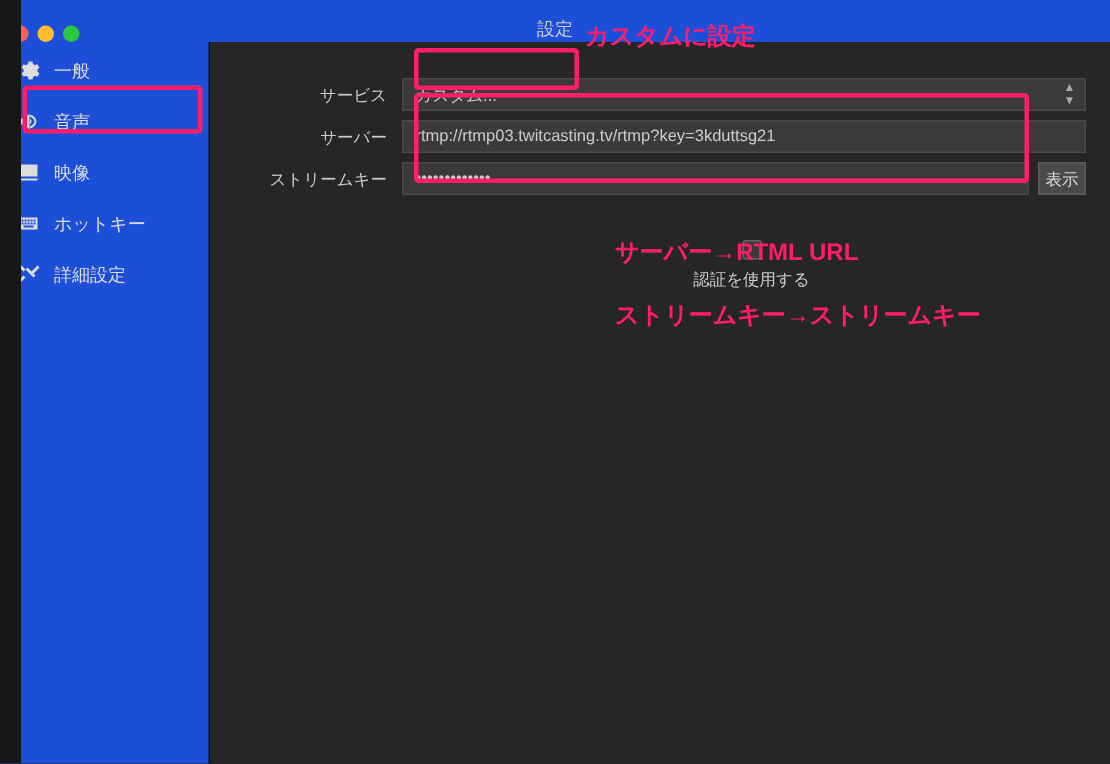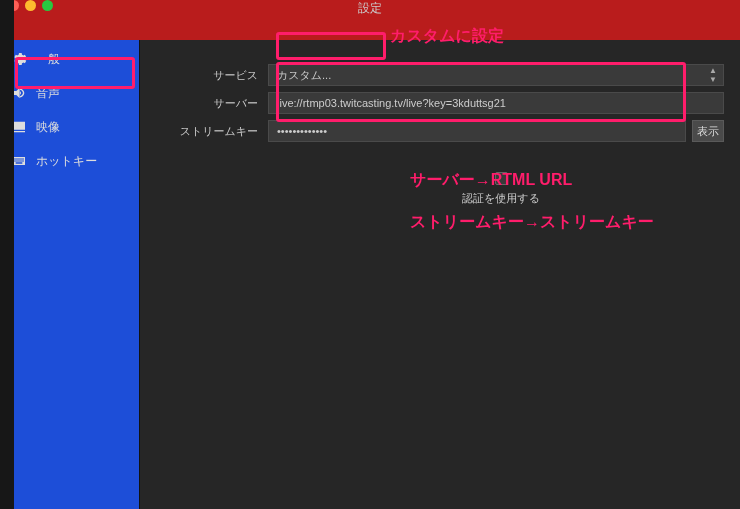--- a/index.html
+++ b/index.html
@@ -6,23 +6,23 @@
   body {
     width: 740px; height: 509px;
     background: #262626;
     font-family: -apple-system, "Hiragino Sans", sans-serif;
     font-size: 12px;
     color: #ddd;
     overflow: hidden;
     position: relative;
   }
   .titlebar {
-    height: 40px;
-    background: #b91c1c;
-    display: flex; align-items: flex-start;
+    height: 28px;
+    background: #1d4ed8;
+    display: flex; align-items: flex-end;
     padding-left: 8px;
     position: relative;
   }
   .traffic { display: flex; gap: 6px; }
   .tl { width: 11px; height: 11px; border-radius: 50%; }
   .tl.close { background: #ff5f57; }
   .tl.min   { background: #febc2e; }
   .tl.max   { background: #28c840; }
   .title {
     position: absolute; left: 0; right: 0; text-align: center;
@@ -176,20 +176,28 @@
 
     <div class="side-item">
       <span class="icon">
         <svg viewBox="0 0 24 24" width="16" height="16">
             <path d="M3 6h18v12H3V6zm2 2v2h2V8H5zm3 0v2h2V8H8zm3 0v2h2V8h-2zm3 0v2h2V8h-2zm3 0v2h2V8h-2zM5 11v2h2v-2H5zm3 0v2h2v-2H8zm3 0v2h2v-2h-2zm3 0v2h2v-2h-2zm3 0v2h2v-2h-2zM7 14v2h10v-2H7z"></path>
           </svg>
       </span>
       <span>ホットキー</span>
     </div>
 
+    <div class="side-item">
+      <span class="icon">
+        <svg viewBox="0 0 24 24" width="16" height="16">
+            <path d="M21 3l-6 6 2 2 6-6-2-2zM3 21l6-6-2-2-6 6 2 2zm6-14l8 8 2-2-8-8-2 2zM5 3L3 5l4 4 2-2-4-4z"></path>
+          </svg>
+      </span>
+      <span>詳細設定</span>
+    </div>
   </div>
 
   <div class="content">
 
     <div class="row">
       <div class="label">サービス</div>
       <div class="field">
         <div class="select">
           <span>カスタム...</span>
           <span class="chev">
@@ -197,21 +205,21 @@
               <span>▼</span>
             </span>
         </div>
       </div>
     </div>
 
     <div class="row">
       <div class="label">サーバー</div>
       <div class="field">
         <div class="text-input">
-          <span>live://rtmp03.twitcasting.tv/live?key=3kduttsg21</span>
+          <span>rtmp://rtmp03.twitcasting.tv/rtmp?key=3kduttsg21</span>
         </div>
       </div>
     </div>
 
     <div class="row">
       <div class="label">ストリームキー</div>
       <div class="field">
         <div class="text-input">
           <span>•••••••••••••</span>
         </div>

